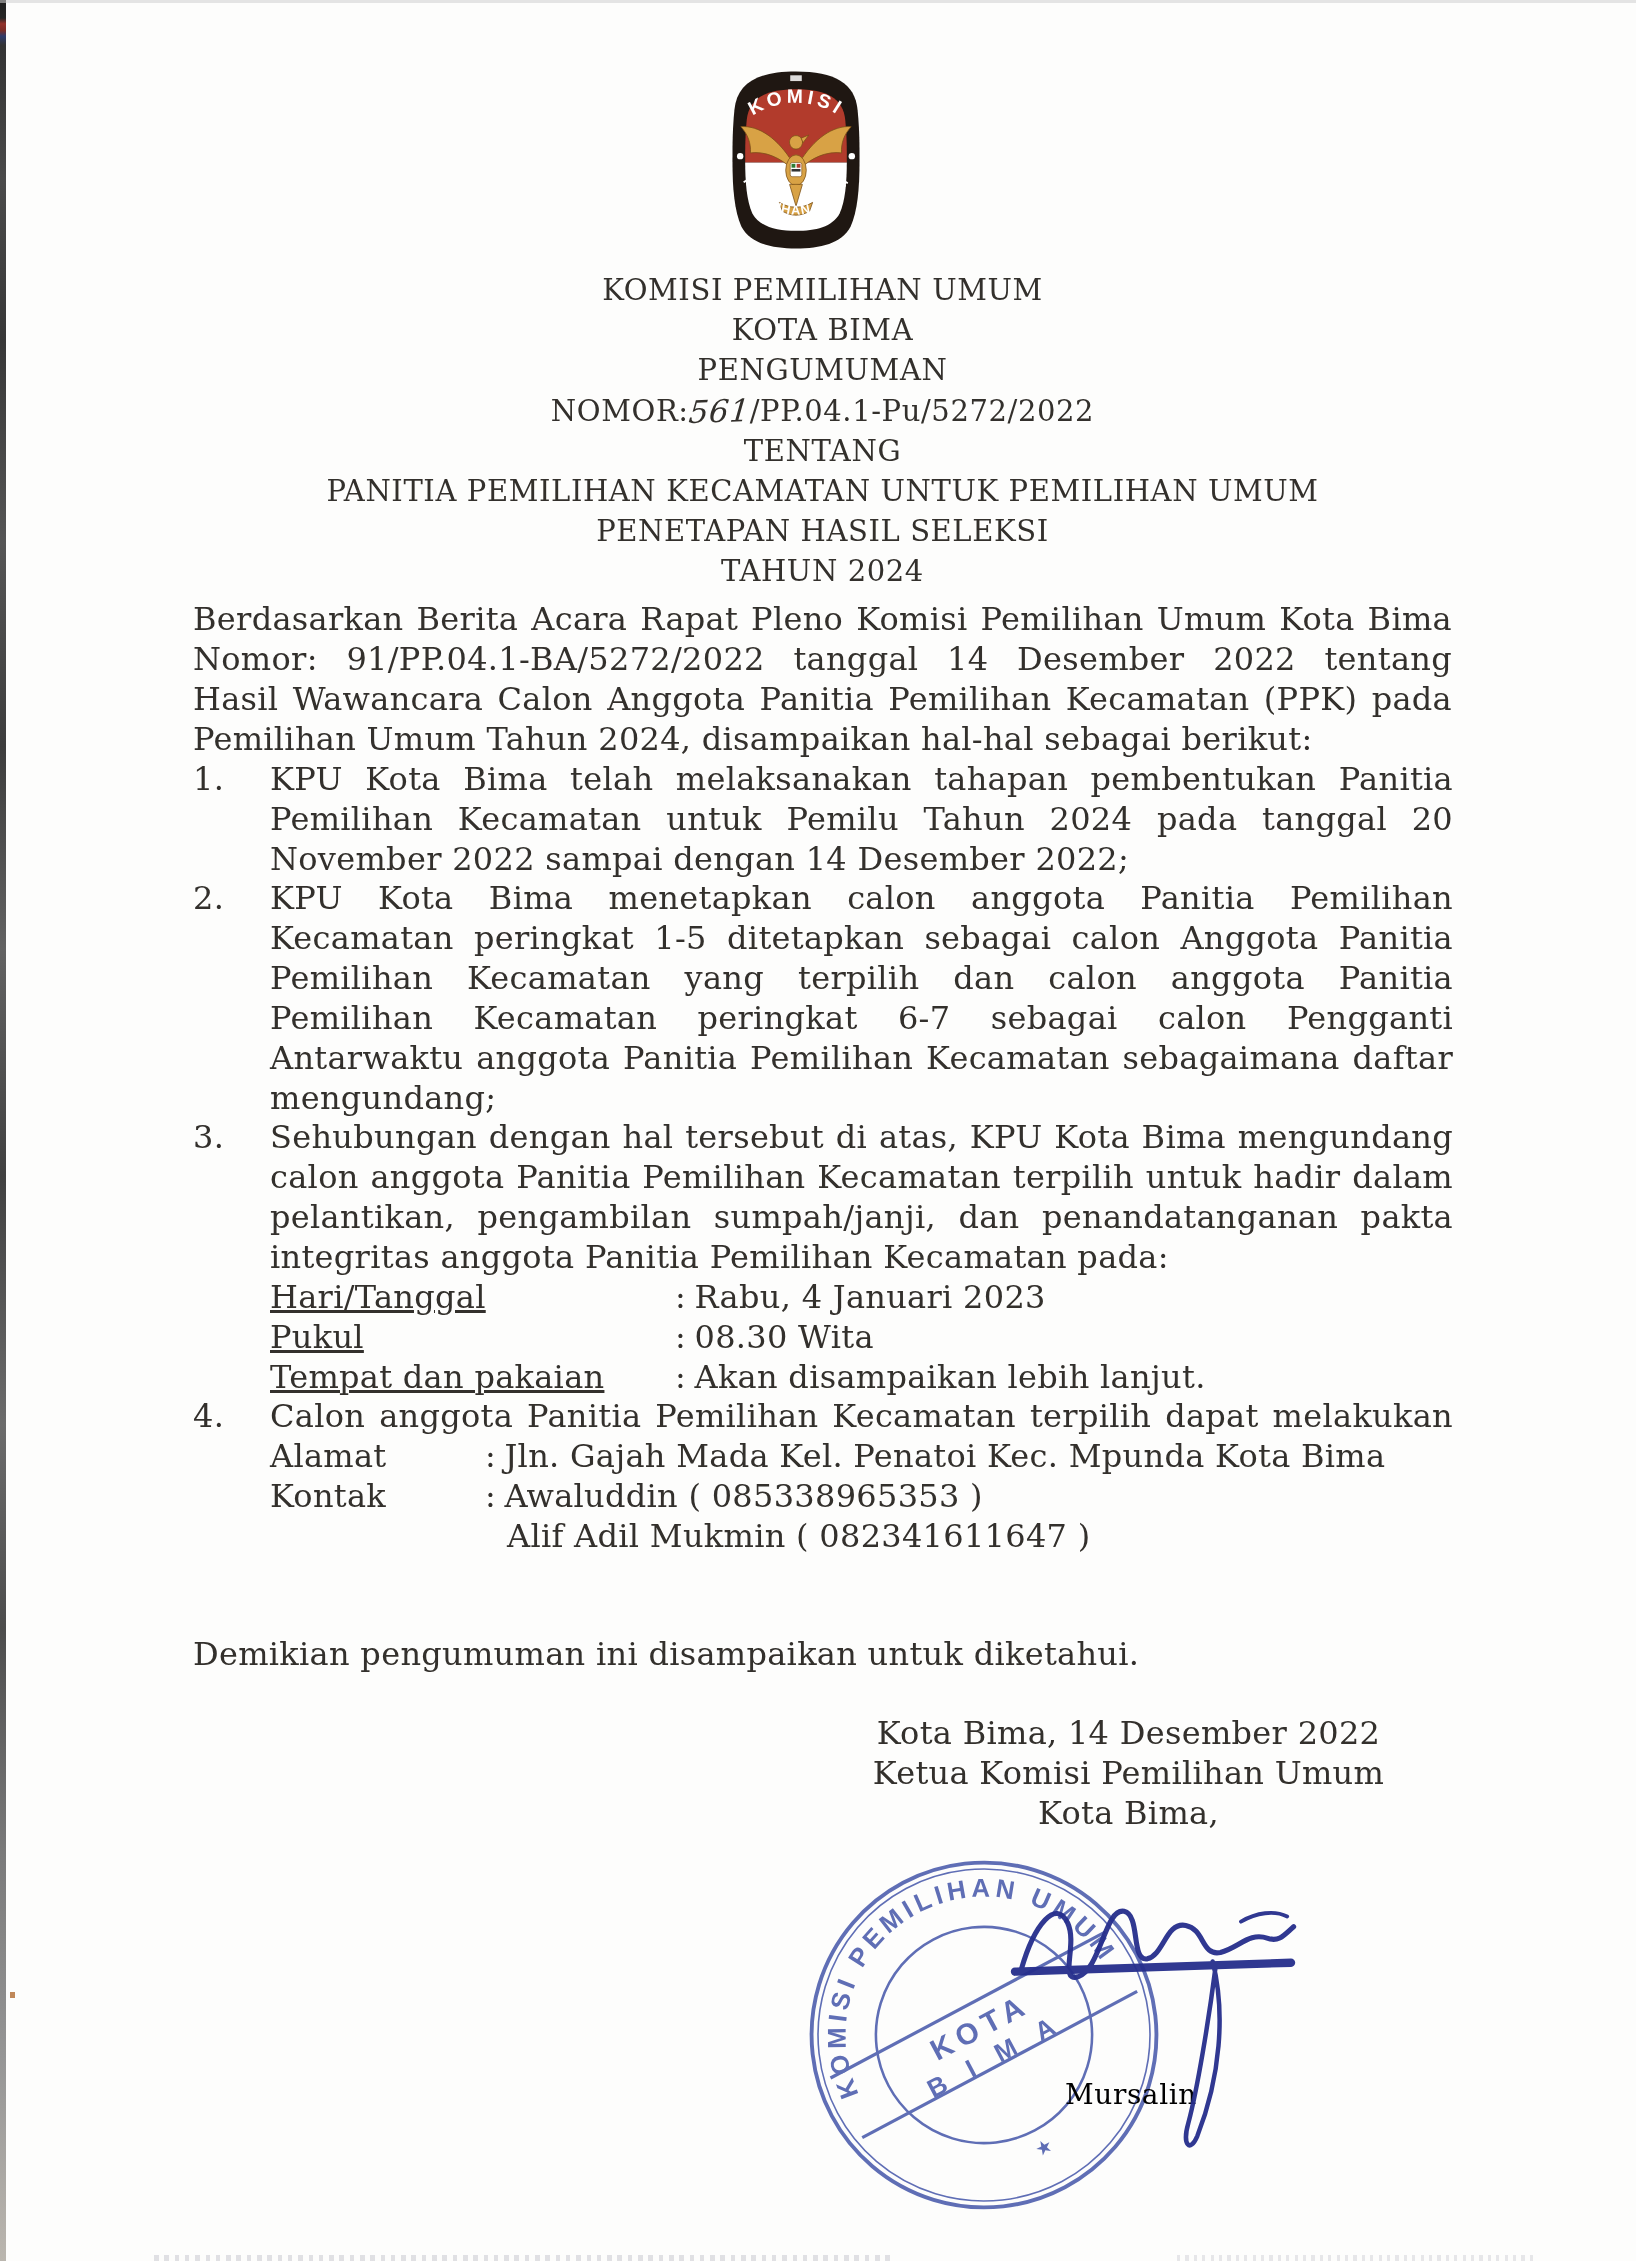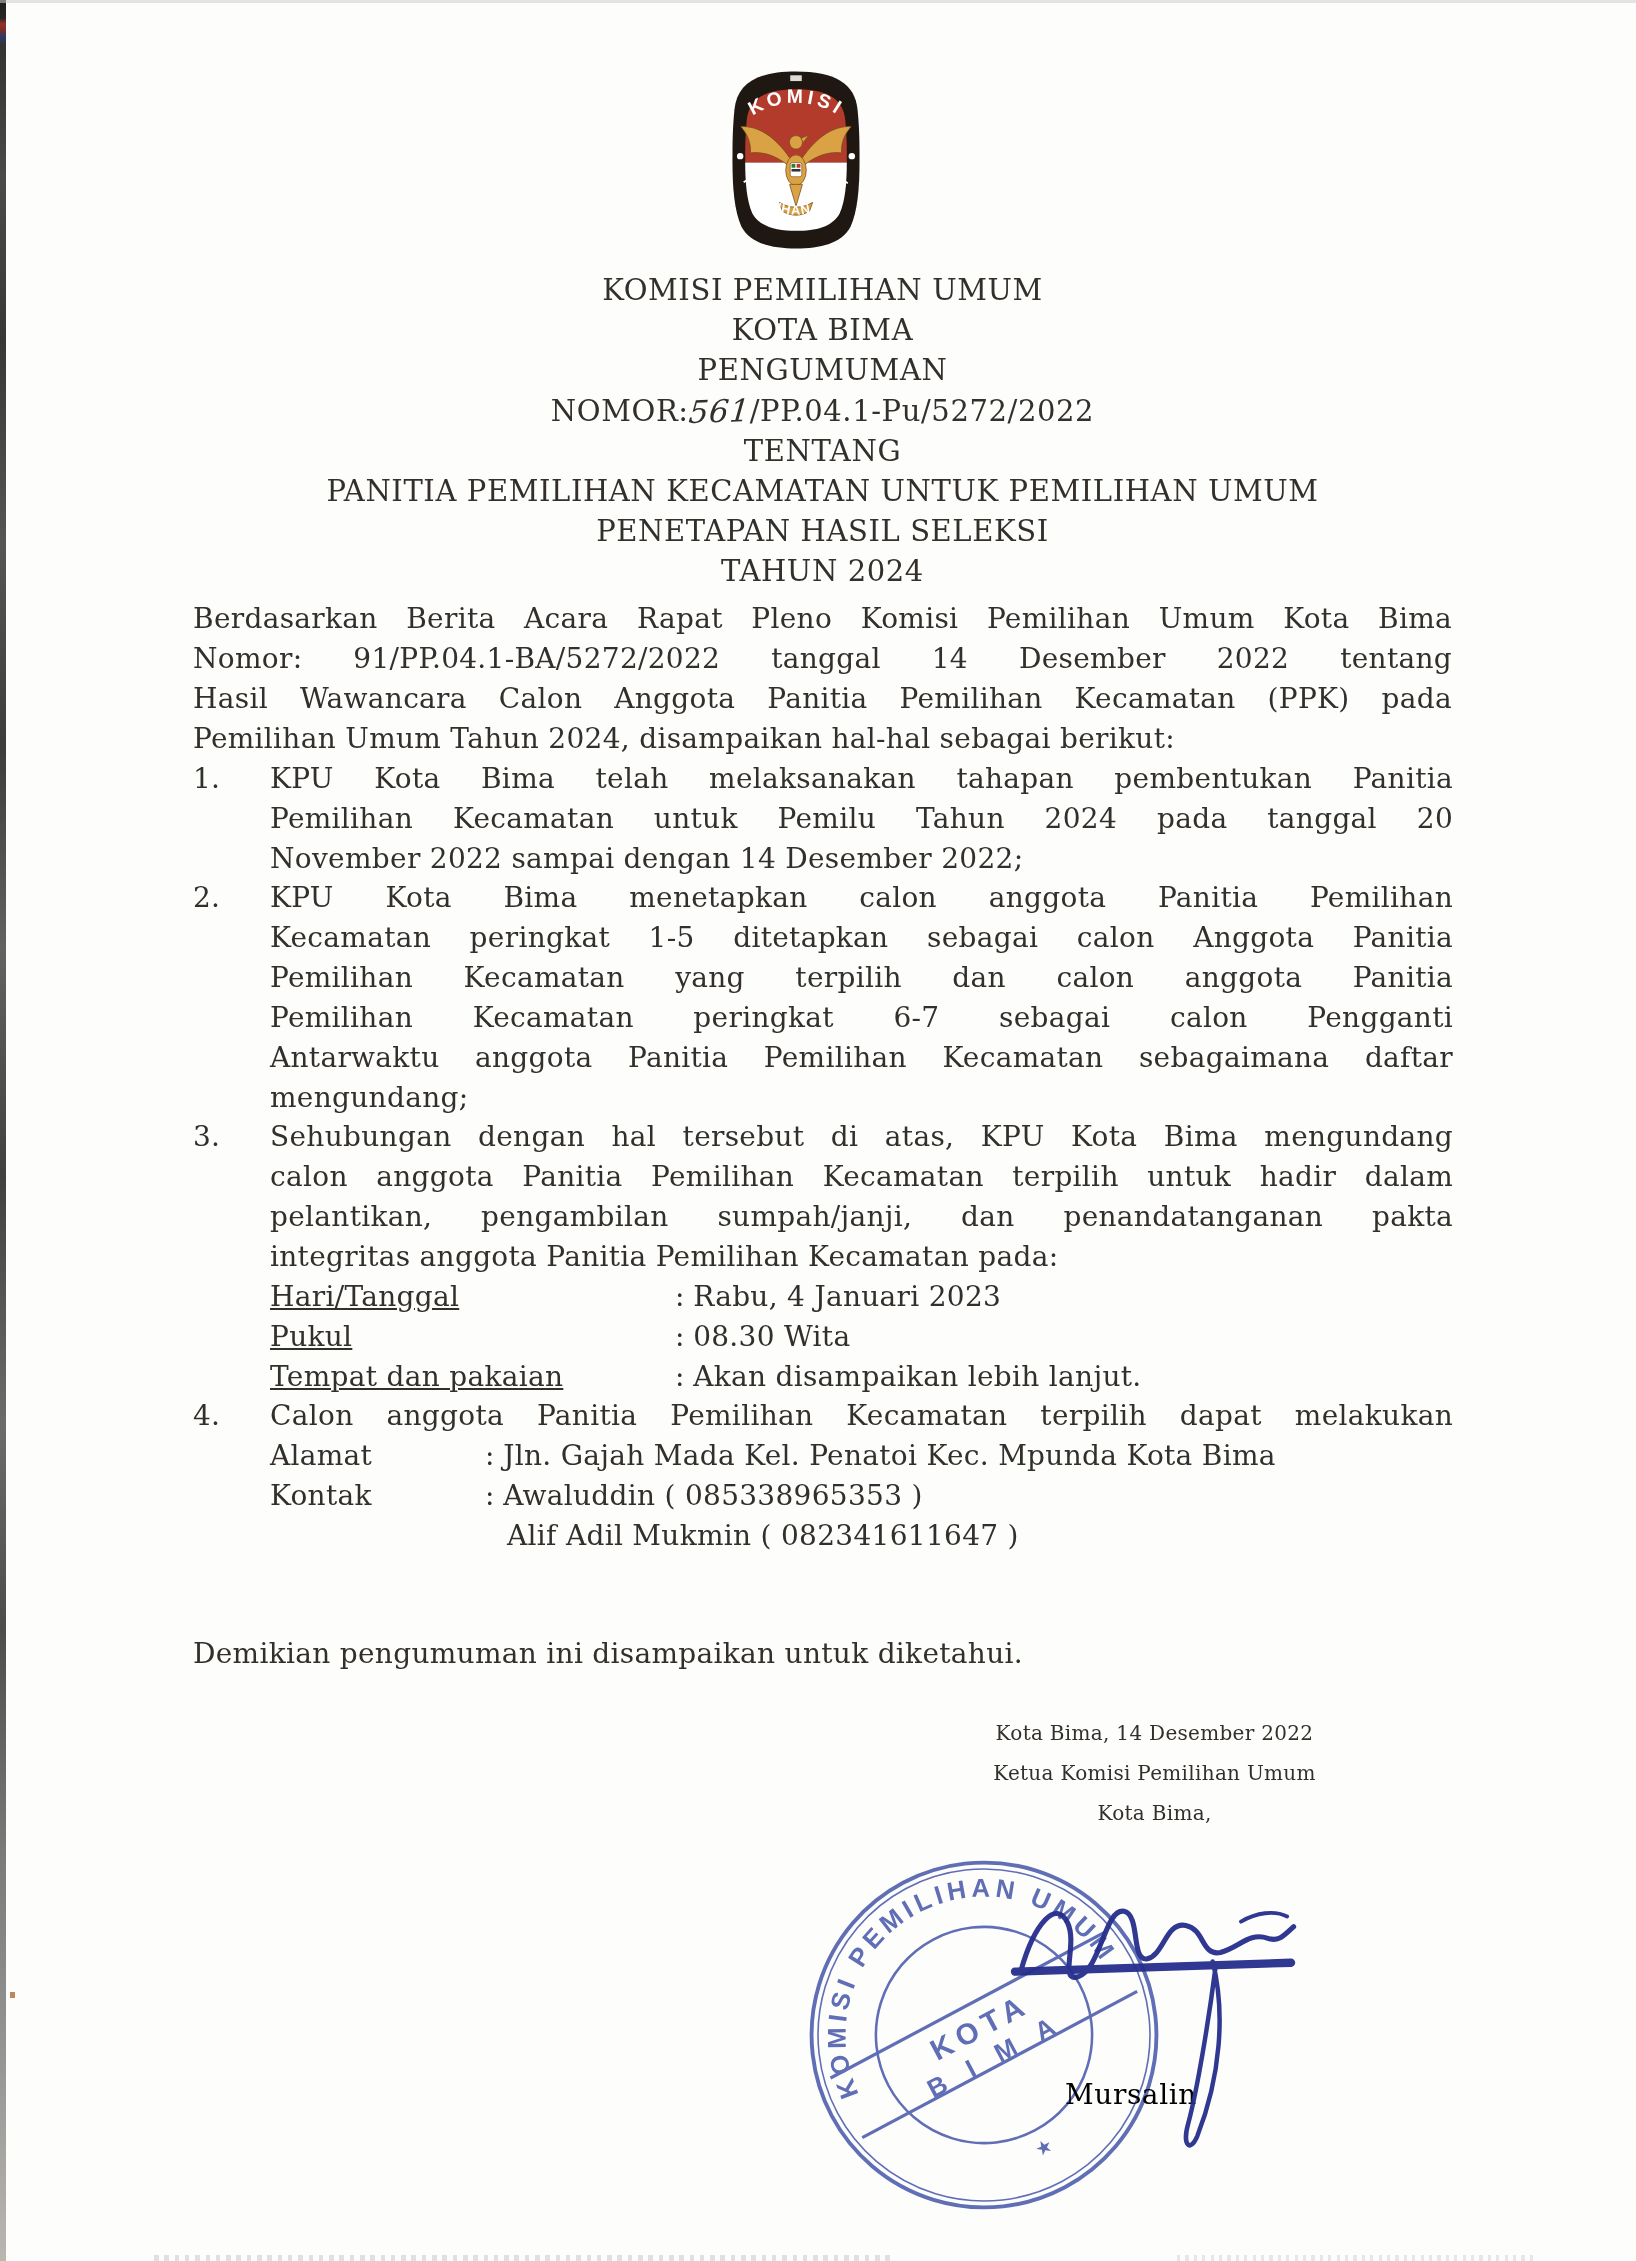--- a/index.html
+++ b/index.html
@@ -35,38 +35,38 @@
 
   .header{
     position:absolute;left:193px;top:270px;width:1259px;
     text-align:center;font-size:29px;line-height:40px;letter-spacing:0.6px;
   }
   .hand{
     display:inline-block;font-style:italic;font-size:31px;
     transform:skewX(-7deg) rotate(-2deg);position:relative;top:0.6px;
   }
 
-  .para,.item,.closing{position:absolute;font-size:28px;line-height:40px;letter-spacing:0.3px;}
+  .para,.item,.closing{position:absolute;font-size:32px;line-height:40px;letter-spacing:0.3px;}
   .para{left:193px;width:1259px;}
   .item{left:270px;width:1183px;}
   .num{position:absolute;left:-77px;top:0;}
   .jline{text-align:justify;text-align-last:justify;height:40px;}
   .lline{text-align:left;height:40px;}
   .row{height:40px;white-space:nowrap;}
   .rows3 .rlabel{display:inline-block;width:405px;text-decoration:underline;}
   .rows4 .rlabel{display:inline-block;width:215px;}
   .rvalue{margin-left:8.4px;}
   .rvalue.it{}
   .cont{margin-left:237px;height:40px;white-space:nowrap;}
 
   .closing{left:193px;top:1634px;width:1259px;}
 
   .sigblock{
-    position:absolute;left:881px;top:1713px;width:547px;
-    text-align:center;font-size:20px;line-height:40px;letter-spacing:0.3px;
+    position:absolute;left:855px;top:1713px;width:547px;
+    text-align:center;font-size:32px;line-height:40px;letter-spacing:0.3px;
   }
   .stamp{position:absolute;left:791px;top:1842px;width:386px;height:386px;opacity:.82;}
   .scribble{position:absolute;left:997px;top:1865px;width:321px;height:302px;opacity:.95;}
   .signame{position:absolute;left:1065px;top:2078px;font-size:28px;letter-spacing:0.6px;color:#000000;text-align:center;}
 </style>
 </head>
 <body>
 
 <div class="page">
 

